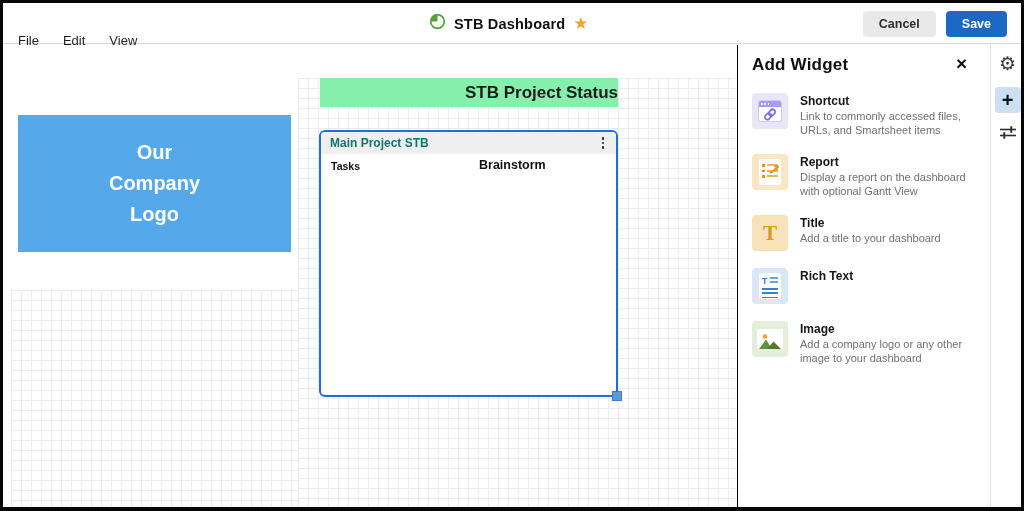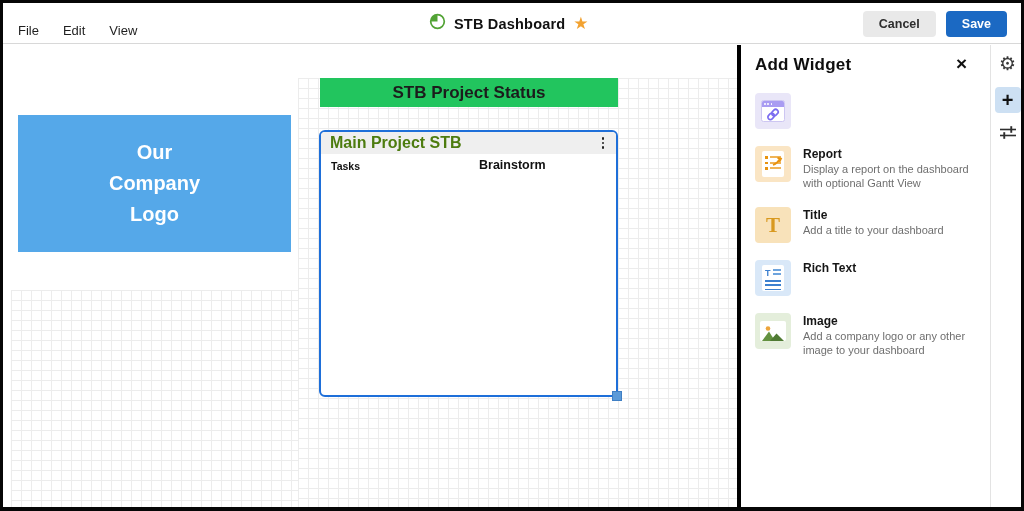--- a/index.html
+++ b/index.html
@@ -1,21 +1,21 @@
 <!DOCTYPE html>
 <html><head>
 <meta charset="utf-8">
 <style>
   * { margin:0; padding:0; box-sizing:border-box; }
   html,body { width:1024px; height:511px; font-family:"Liberation Sans", sans-serif; background:#fff; }
   .frame { position:relative; width:1024px; height:511px; border:3px solid #060606; border-bottom-width:4px; overflow:hidden; background:#fff; }
 
   
   .topbar { position:absolute; left:0; top:0; width:100%; height:41px; background:#fff; border-bottom:1px solid #d8d8d8; }
-  .menus { position:absolute; left:15px; top:0; height:54px; display:flex; align-items:center; gap:24px; }
+  .menus { position:absolute; left:15px; top:10px; height:54px; display:flex; align-items:center; gap:24px; }
   .menu-item { font-size:13px; color:#1f1f1f; cursor:pointer; }
   .title-group { position:absolute; left:50%; top:0; transform:translateX(-52%); height:41px; display:flex; align-items:center; gap:8px; }
   .doc-title { font-size:14.5px; font-weight:bold; color:#111; letter-spacing:.2px; }
   .star { font-size:17px; color:#f2a231; line-height:1; cursor:pointer; }
   .topbar-buttons { position:absolute; right:14px; top:8px; display:flex; gap:10px; }
   .btn { height:26px; padding:6px 16px; border:none; border-radius:4px; font-size:12.5px; font-weight:bold; font-family:"Liberation Sans",sans-serif; cursor:pointer; }
   .btn-cancel { background:#e9e9e9; color:#2e2e2e; }
   .btn-save { background:#1b69c3; color:#fff; }
 
   
@@ -24,37 +24,37 @@
       linear-gradient(to right,#ececec 1px,transparent 1px),
       linear-gradient(to bottom,#ececec 1px,transparent 1px);
       background-size:10px 10px; }
   .grid-a { left:295px; top:33px; right:0; bottom:0; }
   .grid-b { left:8px; top:245px; width:287px; bottom:0; }
 
   .logo-widget { position:absolute; left:15px; top:70px; width:273px; height:137px; background:#55a8e9;
       display:flex; flex-direction:column; align-items:center; justify-content:center; cursor:pointer; }
   .logo-line { color:#fff; font-weight:bold; font-size:20px; line-height:31px; }
 
-  .title-widget { position:absolute; left:317px; top:33px; width:298px; height:29px; background:#22c55e;
-      display:flex; align-items:center; justify-content:center; cursor:pointer; }
+  .title-widget { position:absolute; left:317px; top:33px; width:298px; height:29px; background:#86efac;
+      display:flex; align-items:center; justify-content:flex-end; cursor:pointer; }
   .title-widget span { font-size:17px; font-weight:bold; color:#1c1c1c; }
 
   .report-widget { position:absolute; left:316px; top:85px; width:299px; height:267px; background:#fff;
       border:2px solid #1e6fd9; border-radius:6px; cursor:pointer; }
   .report-header { height:22px; background:#efefef; border-radius:4px 4px 0 0; display:flex; align-items:center; padding:0 6px 0 9px; }
-  .report-header-title { font-size:16px; font-weight:bold; color:#4d7c0f; flex:1; }
+  .report-header-title { font-size:12px; font-weight:bold; color:#0f766e; flex:1; }
   .kebab { width:14px; height:16px; display:flex; flex-direction:column; align-items:center; justify-content:center; gap:2px; cursor:pointer; }
   .kebab i { width:2.6px; height:2.6px; background:#222; border-radius:50%; }
   .report-row { position:relative; margin-top:6px; }
   .col-tasks { position:absolute; left:10px; top:0; font-size:10.5px; font-weight:bold; color:#111; }
   .col-brainstorm { position:absolute; left:158px; top:-2px; font-size:12.5px; font-weight:bold; color:#111; }
   .resize-handle { position:absolute; right:-6px; bottom:-6px; width:10px; height:10px; background:#5b9ad8; border:1px solid #3f7fc4; cursor:nwse-resize; }
 
   
-  .panel { position:absolute; left:734px; top:42px; width:253px; height:466px; background:#fff; border-left:4px solid #000000; padding:10px 14px 0 14px; overflow:hidden; }
+  .panel { position:absolute; left:734px; top:42px; width:253px; height:466px; background:#fff; border-left:1px solid #000000; padding:10px 14px 0 14px; overflow:hidden; }
   .panel-header { display:flex; align-items:flex-start; justify-content:space-between; margin-bottom:18px; }
   .panel-title { font-size:17px; font-weight:bold; color:#0e0e0e; letter-spacing:.2px; }
   .panel-close { font-size:19px; font-weight:bold; color:#111; line-height:18px; cursor:pointer; margin-right:9px; }
   .widget-item { display:flex; gap:12px; margin-bottom:17px; cursor:pointer; }
   .witem-icon { flex:0 0 36px; width:36px; height:36px; border-radius:4px; display:flex; align-items:center; justify-content:center; }
   .witem-text { padding-top:0; }
   .witem-name { font-size:12px; font-weight:bold; color:#161616; line-height:16px; }
   .witem-desc { font-size:11px; color:#6f6f6f; line-height:14px; max-width:182px; }
 
   .icon-metric { background:#dcece6; flex-direction:column; }
@@ -176,20 +176,24 @@
             </span>
           <span class="sc-body">
             <svg width="14" height="13" viewBox="0 0 14 13">
               <g stroke="#7b6cf0" stroke-width="1.7" fill="none" transform="rotate(-45 7 6.5)">
                 <rect x="0.8" y="4" width="7" height="5" rx="2.5"></rect>
                 <rect x="6.2" y="4" width="7" height="5" rx="2.5"></rect>
               </g>
             </svg>
           </span>
         </span>
+      </span>
+      <span class="witem-text">
+        <div class="witem-name">Shortcut</div>
+        <div class="witem-desc">Link to commonly accessed files, URLs, and Smartsheet items</div>
       </span>
     </div>
 
     <div class="widget-item">
       <span class="witem-icon icon-report">
         <span class="rp-doc">
           <span class="rp-line">
               <i></i>
               <b></b>
             </span>

